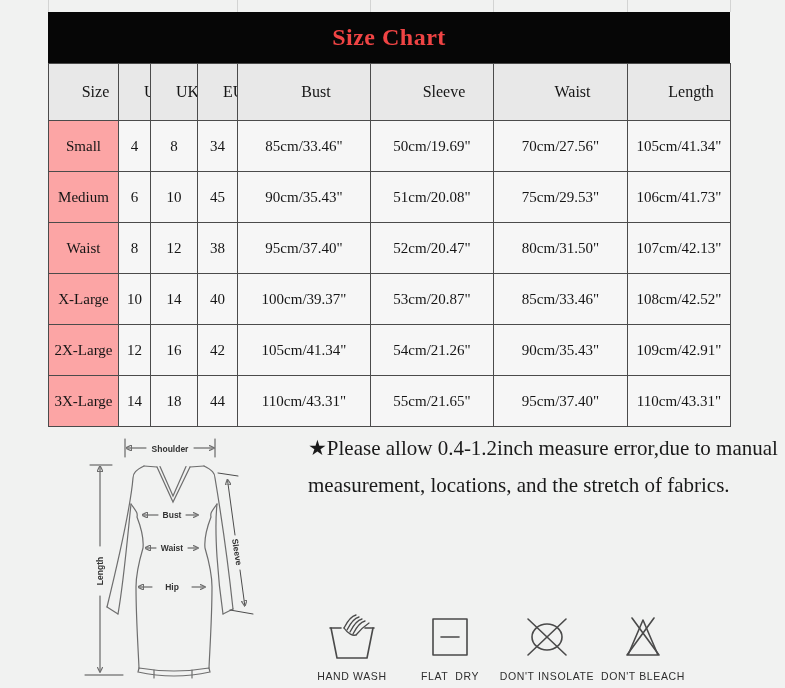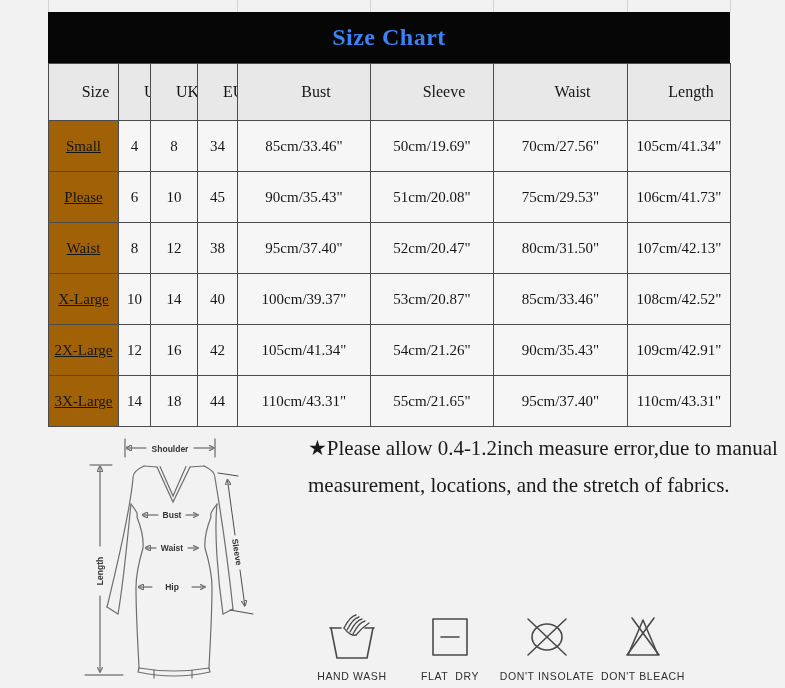--- a/index.html
+++ b/index.html
@@ -4,31 +4,31 @@
 <style>
   html,body{margin:0;padding:0;}
   body{
     width:785px;height:688px;position:relative;overflow:hidden;
     background:#f1f2f1;
     font-family:"Liberation Serif","DejaVu Serif",serif;
   }
   
   .chart-wrap{position:absolute;left:48px;top:12px;width:682px;}
   .chart-title{
-    height:51px;line-height:51px;background:#060606;color:#3b82f6;
+    height:51px;line-height:51px;background:#060606;color:#ef4444;
     text-align:center;font-size:24px;font-weight:bold;letter-spacing:.5px;
   }
   table.size-table{border-collapse:collapse;width:682px;table-layout:fixed;}
   table.size-table td,table.size-table th{
     border:1px solid #4b4b4b;text-align:center;vertical-align:middle;
     font-weight:normal;color:#151515;overflow:hidden;
   }
   table.size-table th{height:54px;background:#e8e8e8;font-size:16px;padding-left:25px;}
   table.size-table td{height:48px;background:#f6f6f6;font-size:15px;}
-  table.size-table td.size-col{background:#a16207;text-decoration:underline;}
+  table.size-table td.size-col{background:#fca5a5;}
   
   .tick{position:absolute;width:1px;height:12px;background:#d3d4d3;}
   
   .dress-svg{position:absolute;left:80px;top:430px;}
   .dress-svg path,.dress-svg line{fill:none;stroke:#6e6e6e;stroke-width:1.2;stroke-linecap:round;}
   .dress-svg .meas{stroke:#4c4c4c;stroke-width:1;}
   .dress-svg text{
     font-family:"Liberation Sans","DejaVu Sans",sans-serif;
     font-size:8.5px;font-weight:bold;fill:#333;text-anchor:middle;
   }
@@ -98,21 +98,21 @@
       <td class="size-col">Small</td>
       <td>4</td>
       <td>8</td>
       <td>34</td>
       <td>85cm/33.46"</td>
       <td>50cm/19.69"</td>
       <td>70cm/27.56"</td>
       <td>105cm/41.34"</td>
     </tr>
     <tr>
-      <td class="size-col">Please</td>
+      <td class="size-col">Medium</td>
       <td>6</td>
       <td>10</td>
       <td>45</td>
       <td>90cm/35.43"</td>
       <td>51cm/20.08"</td>
       <td>75cm/29.53"</td>
       <td>106cm/41.73"</td>
     </tr>
     <tr>
       <td class="size-col">Waist</td>

